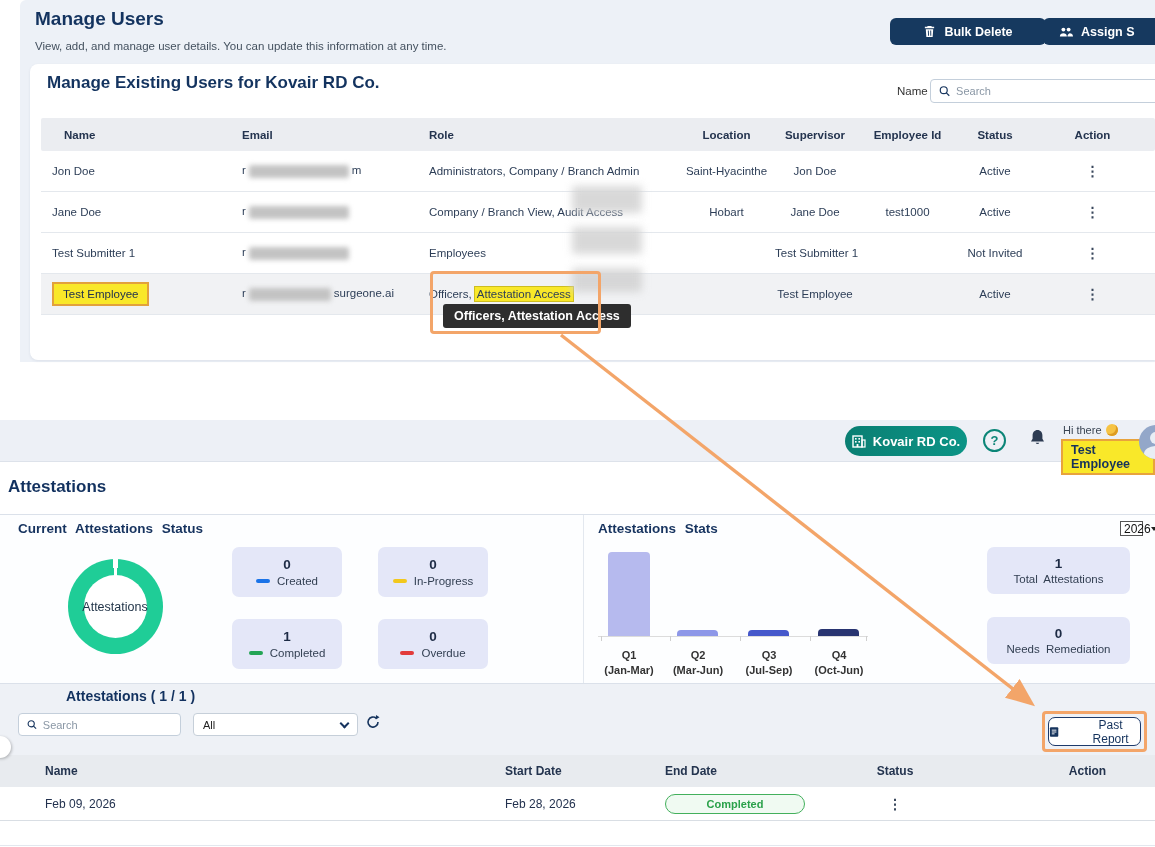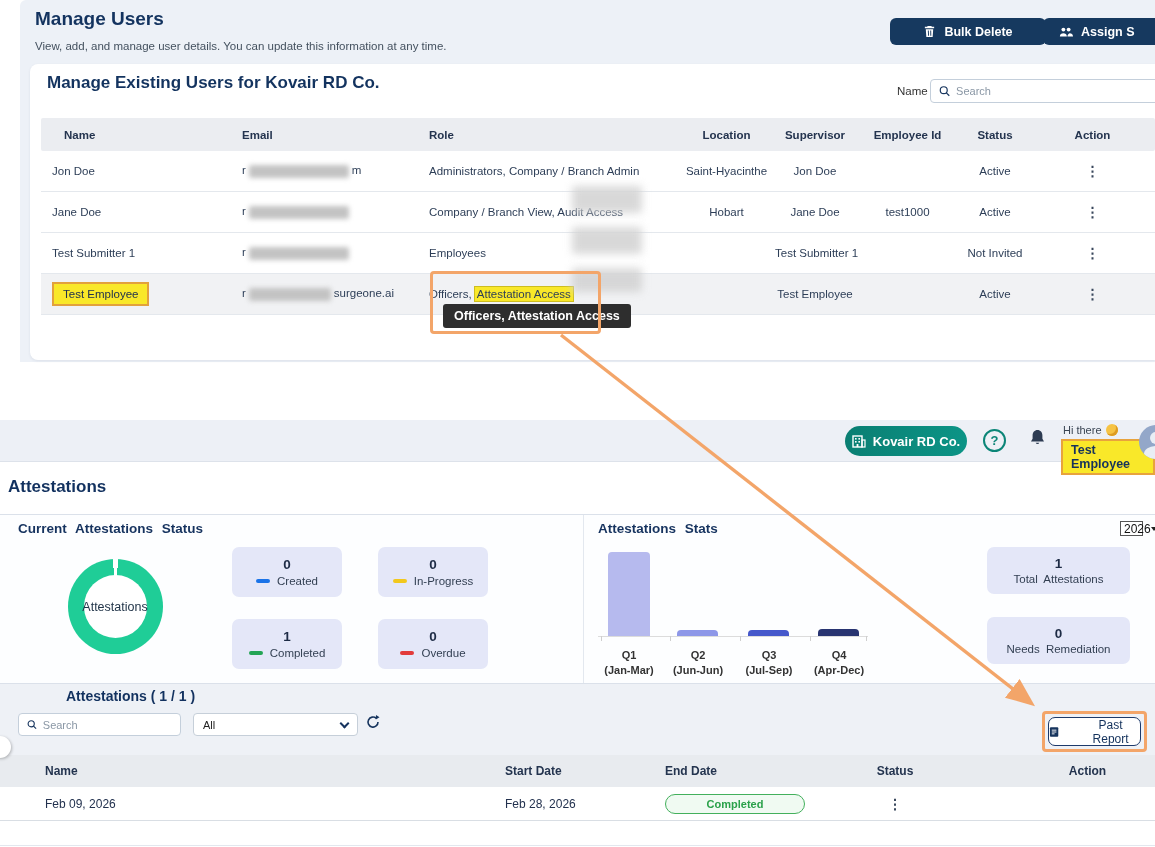--- a/index.html
+++ b/index.html
@@ -305,29 +305,29 @@
   <div class="abs tick" style="left:740px;"></div>
   <div class="abs tick" style="left:810px;"></div>
   <div class="abs tick" style="left:866px;"></div>
 
   <div class="abs q-label" style="left:587px;">
       <div>Q1</div>
       <div>(Jan-Mar)</div>
     </div>
   <div class="abs q-label" style="left:656px;">
       <div>Q2</div>
-      <div>(Jun-Jun)</div>
+      <div>(Mar-Jun)</div>
     </div>
   <div class="abs q-label" style="left:727px;">
       <div>Q3</div>
       <div>(Jul-Sep)</div>
     </div>
   <div class="abs q-label" style="left:797px;">
       <div>Q4</div>
-      <div>(Apr-Dec)</div>
+      <div>(Oct-Jun)</div>
     </div>
 
   <div class="abs big-card" style="top:547px;">
     <div class="stat-val">1</div>
     <div class="stat-line">Total Attestations</div>
   </div>
   <div class="abs big-card" style="top:617px;">
     <div class="stat-val">0</div>
     <div class="stat-line">Needs Remediation</div>
   </div>

